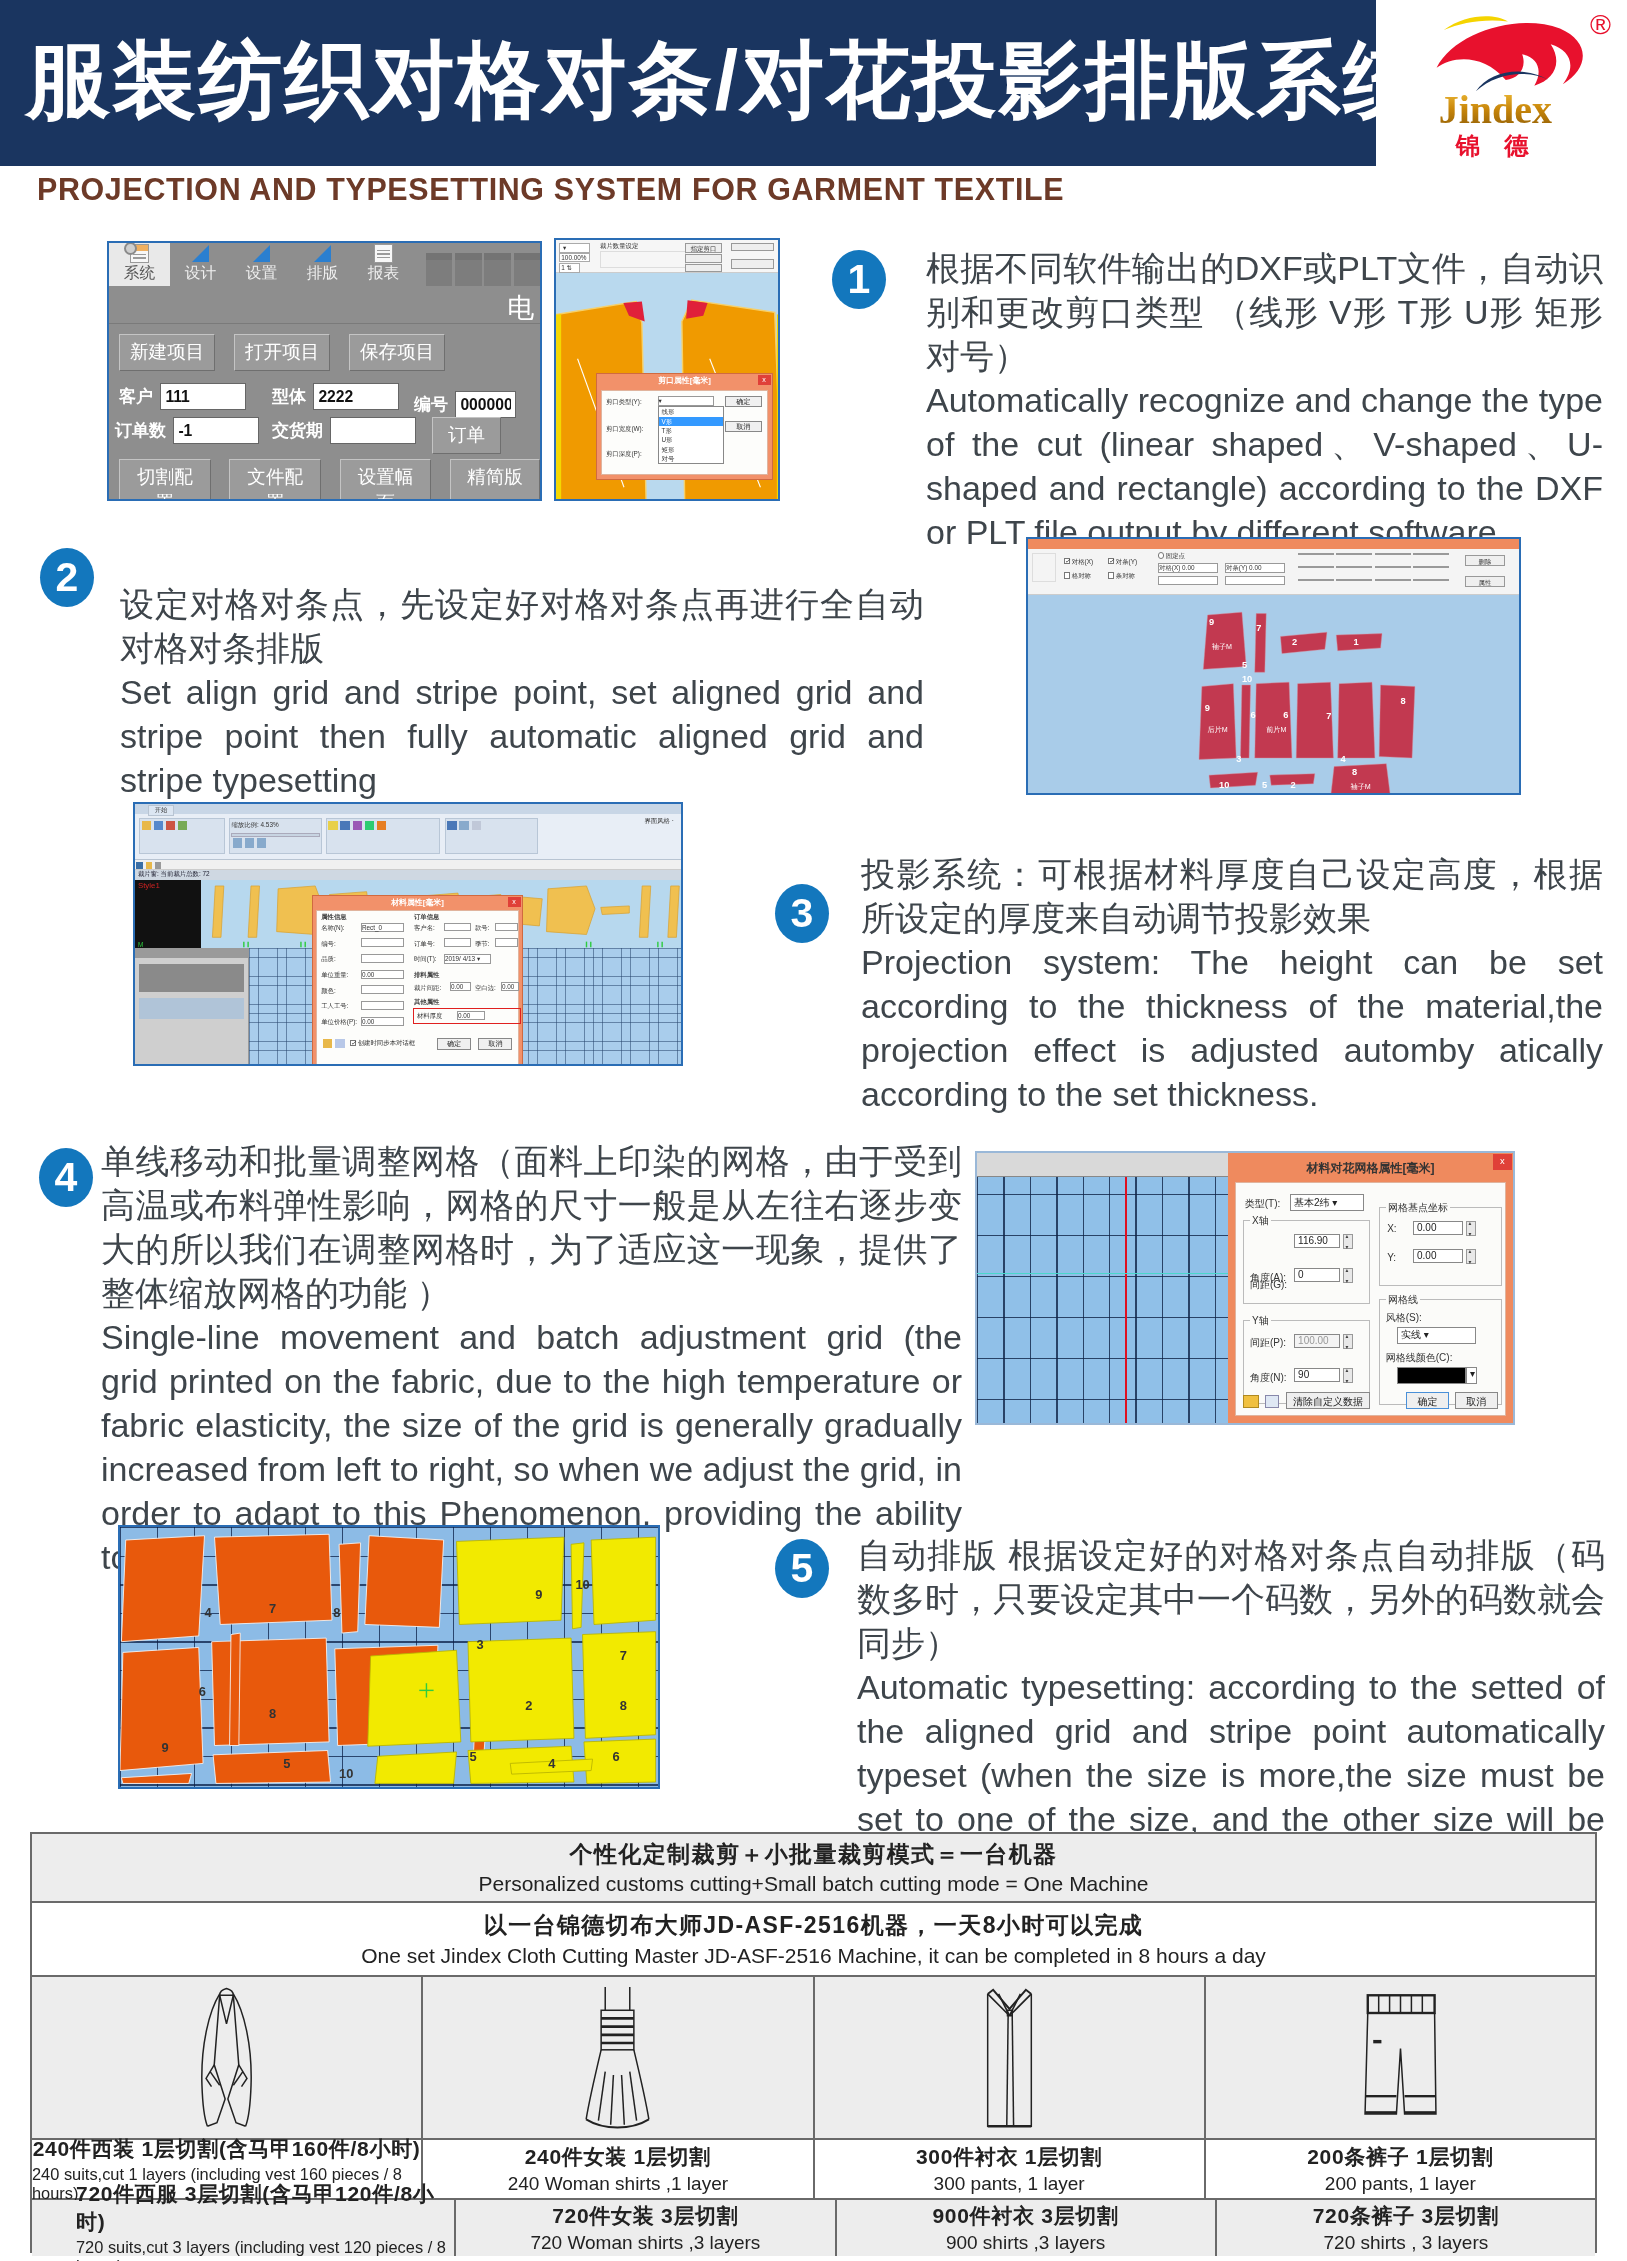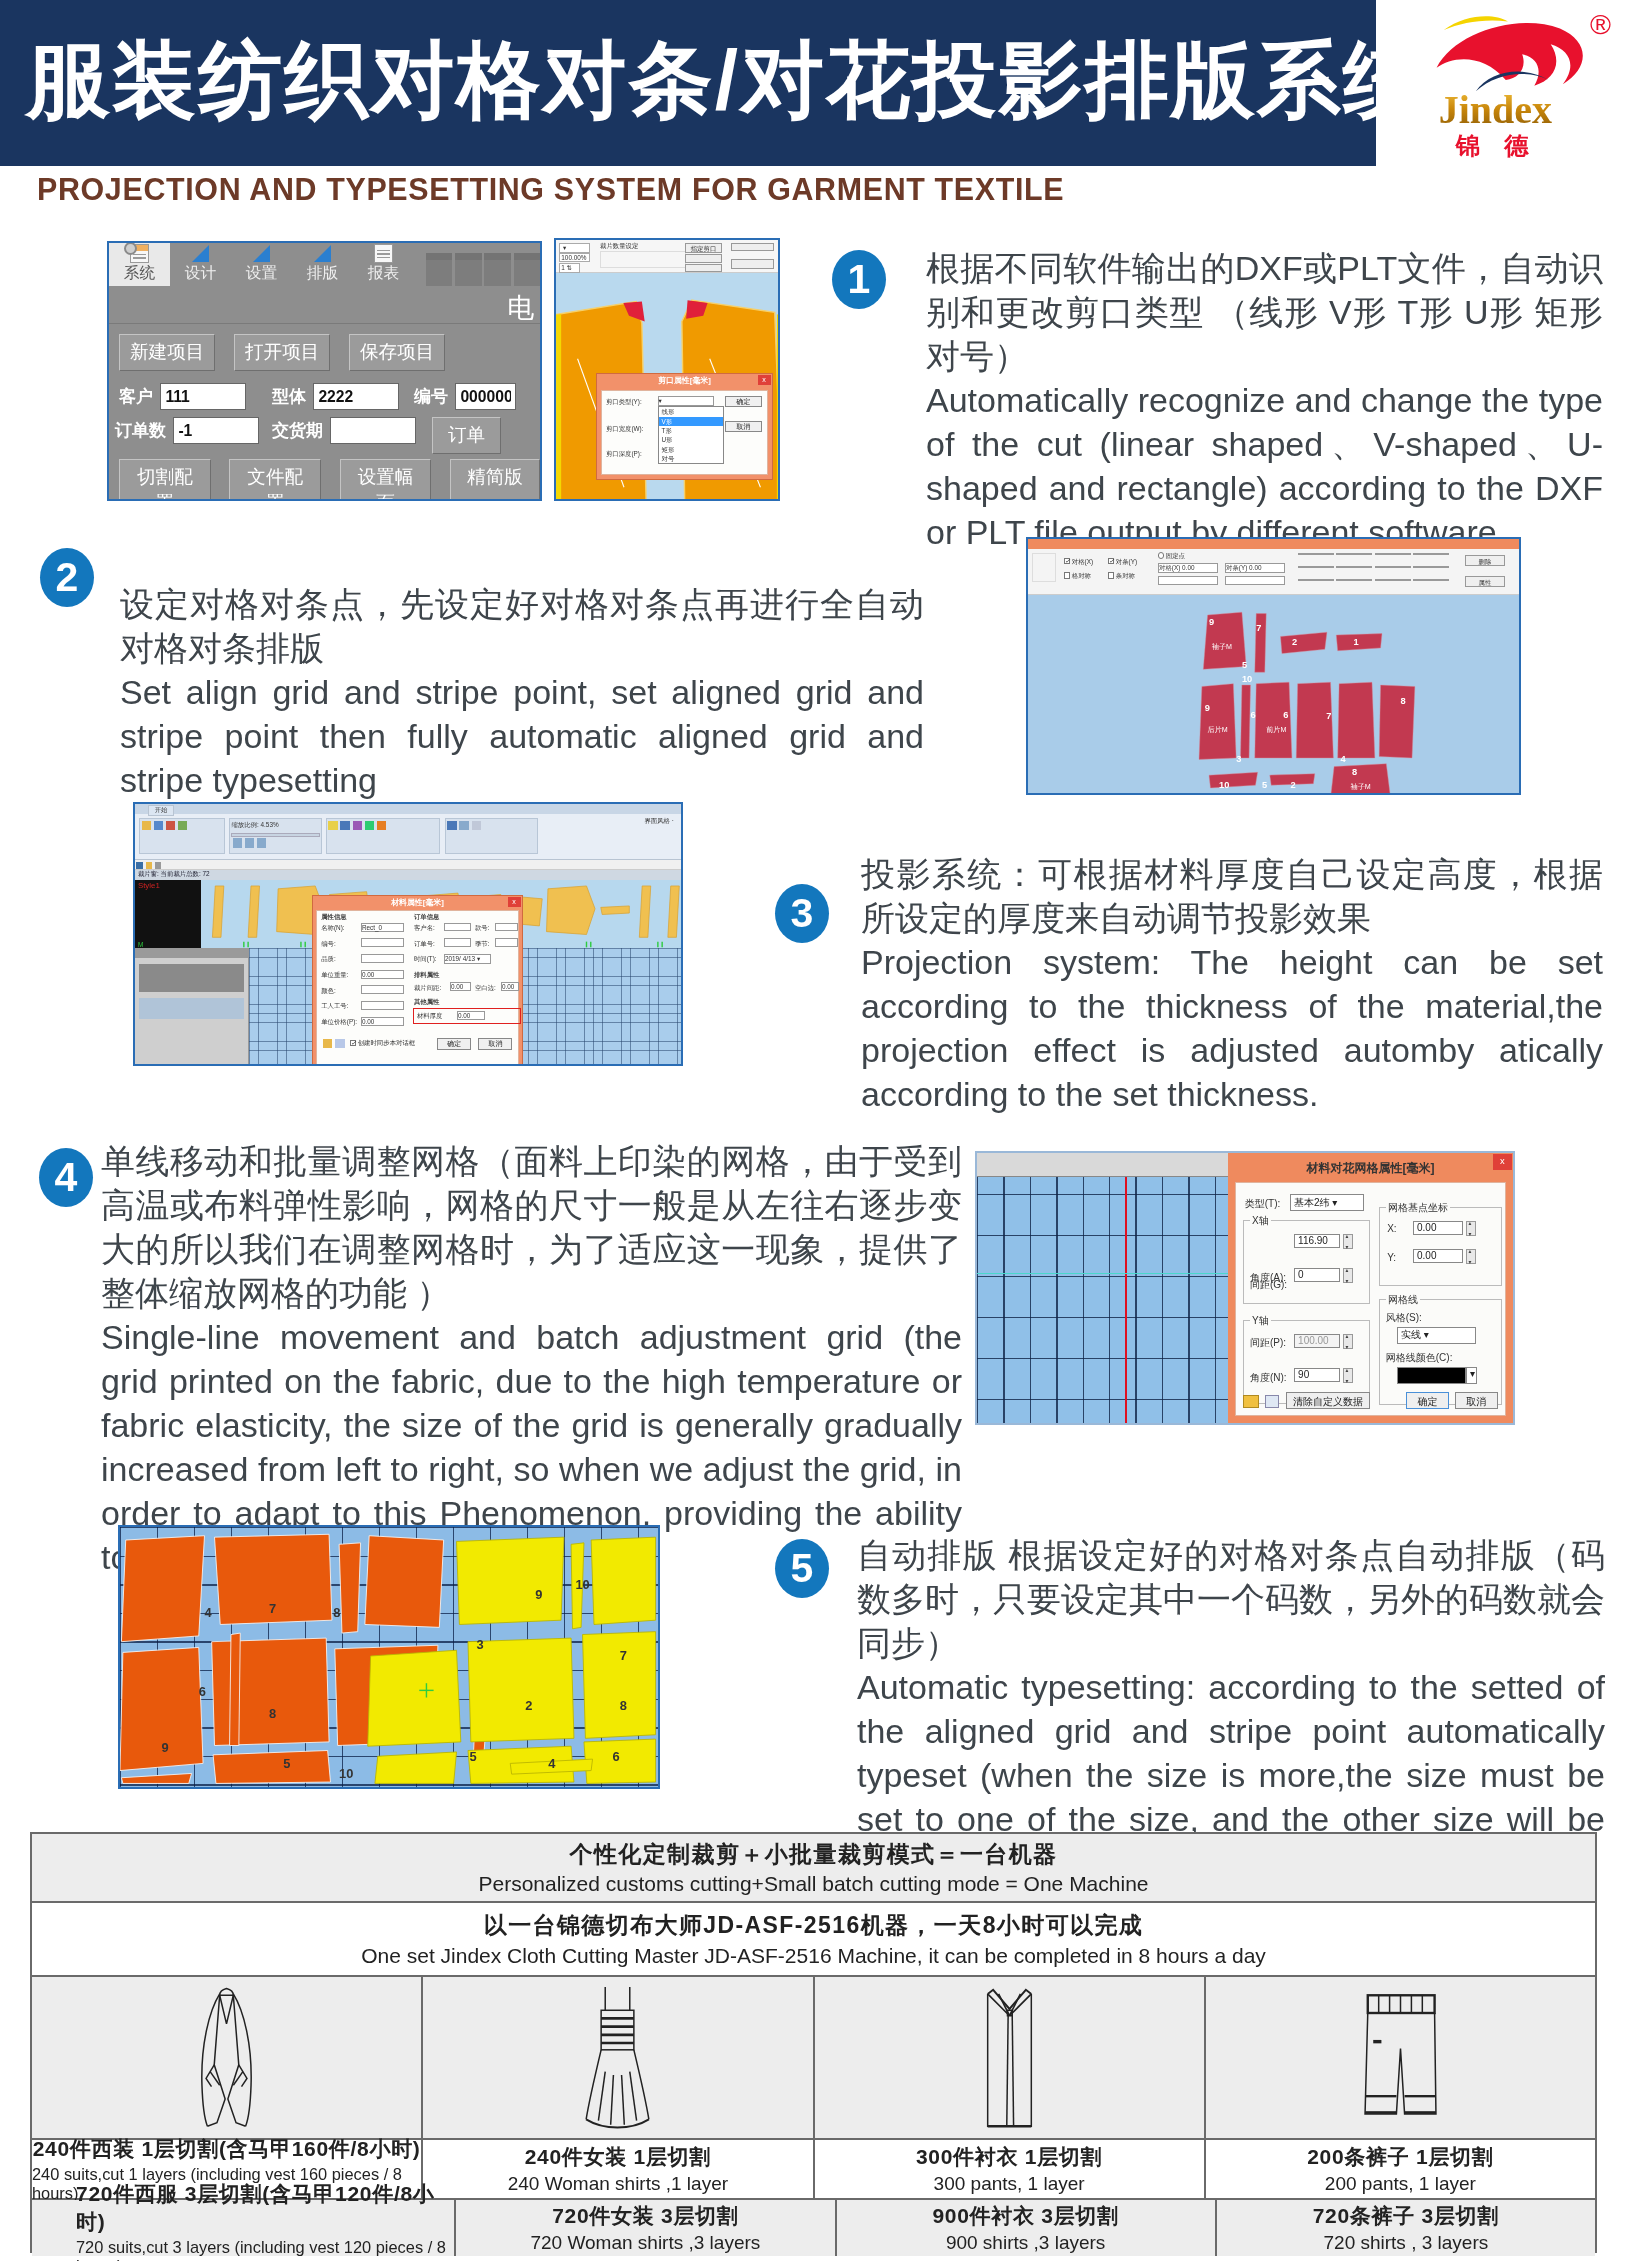--- a/index.html
+++ b/index.html
@@ -191,21 +191,21 @@
     </div>
 
     <div class="s1-group" style="left:10px; top:140px;">
       <span class="s1-label">客户</span>
       <input class="s1-input" value="111" style="">
     </div>
     <div class="s1-group" style="left:163px; top:140px;">
       <span class="s1-label">型体</span>
       <input class="s1-input" value="2222" style="">
     </div>
-    <div class="s1-group" style="left:305px; top:140px;">
+    <div class="s1-group" style="left:305px; top:148px;">
       <span class="s1-label">编号</span>
       <input class="s1-input" style="width: 61px;" value="0000000">
     </div>
     <div class="s1-group" style="left:6px; top:174px;">
       <span class="s1-label">订单数</span>
       <input class="s1-input" value="-1" style="">
     </div>
     <div class="s1-group" style="left:163px; top:174px;">
       <span class="s1-label">交货期</span>
       <input class="s1-input" value="" style="">

